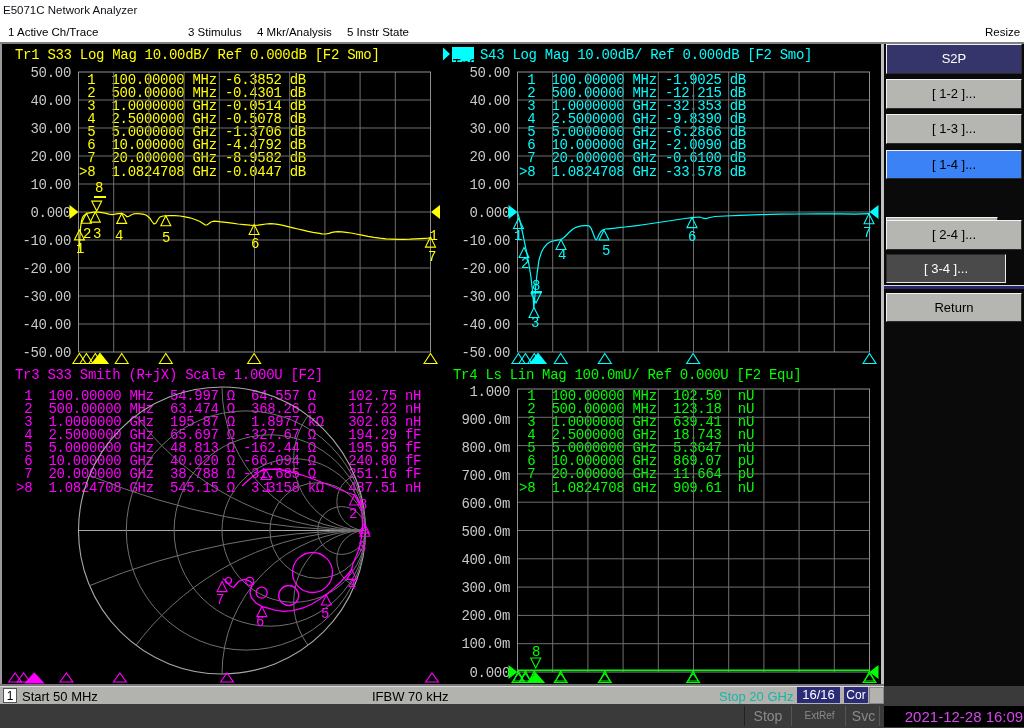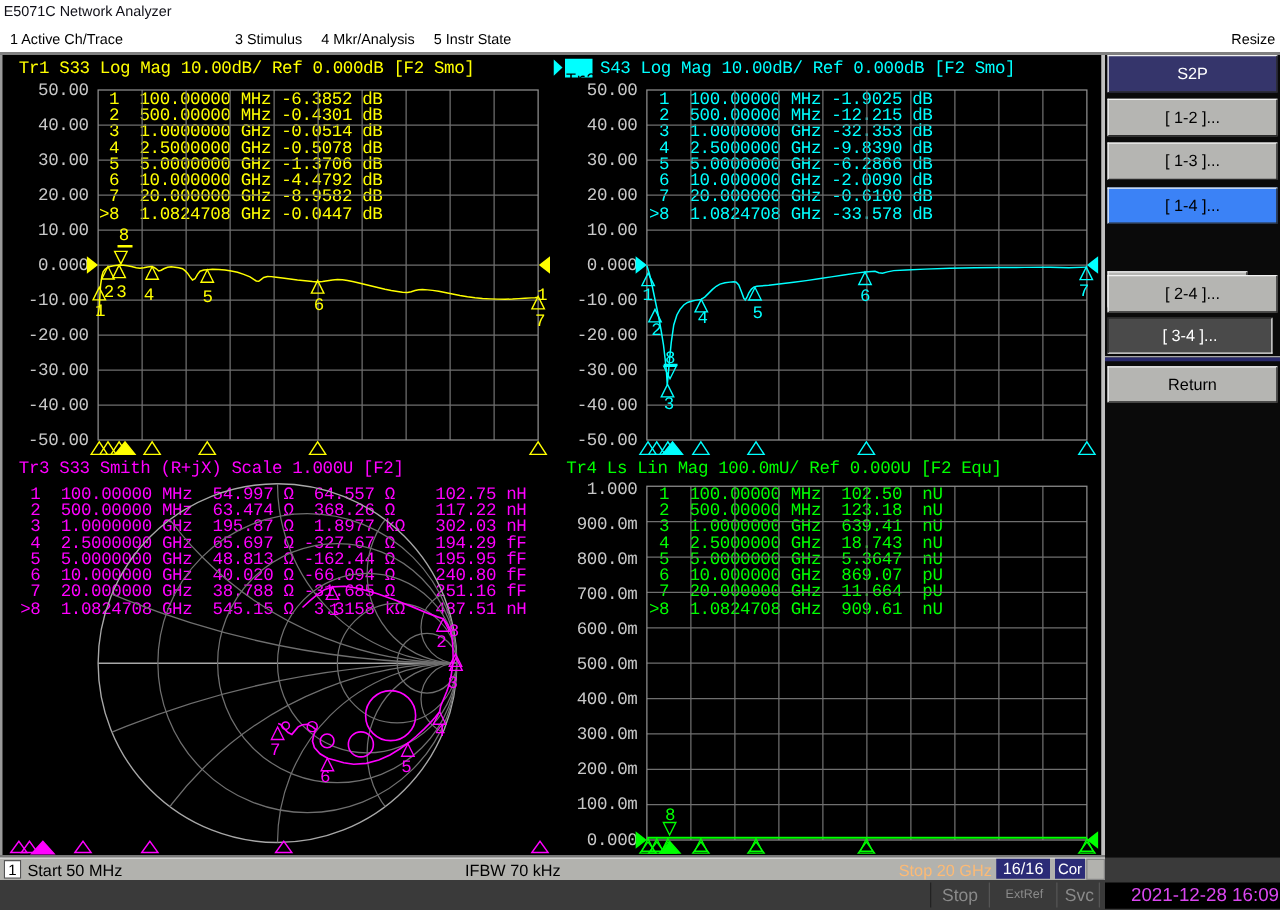--- a/index.html
+++ b/index.html
@@ -230,30 +230,30 @@
     <text x="256.0" y="625.8" fill="#ff00ff" font-size="14px" letter-spacing="-0.3px" font-family="Liberation Mono, monospace">6</text>
     <text x="216.0" y="603.8" fill="#ff00ff" font-size="14px" letter-spacing="-0.3px" font-family="Liberation Mono, monospace">7</text>
     <text x="359.0" y="508.8" fill="#ff00ff" font-size="14px" letter-spacing="-0.3px" font-family="Liberation Mono, monospace">8</text>
   </svg>
 <div style="position:absolute;left:886px;top:44px;width:136px;height:29.6px;background:#35356b;border-top:1px solid #f2f2f2;border-left:1px solid #f2f2f2;border-bottom:1px solid #2a2a2a;border-right:1px solid #2a2a2a;font-family:'Liberation Sans',sans-serif;font-size:13px;color:#fff;text-align:center;line-height:28px;">S2P</div>
 <div style="position:absolute;left:886px;top:79.2px;width:136px;height:29.6px;background:#b5b5b2;border-top:1px solid #f2f2f2;border-left:1px solid #f2f2f2;border-bottom:1px solid #2a2a2a;border-right:1px solid #2a2a2a;font-family:'Liberation Sans',sans-serif;font-size:13px;color:#000;text-align:center;line-height:28px;">[ 1-2 ]...</div>
 <div style="position:absolute;left:886px;top:114.4px;width:136px;height:29.6px;background:#b5b5b2;border-top:1px solid #f2f2f2;border-left:1px solid #f2f2f2;border-bottom:1px solid #2a2a2a;border-right:1px solid #2a2a2a;font-family:'Liberation Sans',sans-serif;font-size:13px;color:#000;text-align:center;line-height:28px;">[ 1-3 ]...</div>
 <div style="position:absolute;left:886px;top:149.6px;width:136px;height:29.6px;background:#3b82f6;border-top:1px solid #f2f2f2;border-left:1px solid #f2f2f2;border-bottom:1px solid #2a2a2a;border-right:1px solid #2a2a2a;font-family:'Liberation Sans',sans-serif;font-size:13px;color:#000;text-align:center;line-height:28px;">[ 1-4 ]...</div>
 <div style="position:absolute;left:886px;top:184.8px;width:112px;height:29.6px;background:#b5b5b2;border-top:1px solid #f2f2f2;border-left:1px solid #f2f2f2;border-bottom:1px solid #2a2a2a;border-right:1px solid #2a2a2a;font-family:'Liberation Sans',sans-serif;font-size:16px;color:#000;text-align:center;line-height:28px;margin-top:32px;">[ 2-3 ]...</div>
 <div style="position:absolute;left:886px;top:220.0px;width:136px;height:29.6px;background:#b5b5b2;border-top:1px solid #f2f2f2;border-left:1px solid #f2f2f2;border-bottom:1px solid #2a2a2a;border-right:1px solid #2a2a2a;font-family:'Liberation Sans',sans-serif;font-size:13px;color:#000;text-align:center;line-height:28px;">[ 2-4 ]...</div>
-<div style="position:absolute;left:886px;top:253.6px;width:132px;height:29.6px;background:#4a4a4a;border-top:1px solid #2a2a2a;border-left:1px solid #2a2a2a;border-bottom:1px solid #e8e8e8;border-right:1px solid #e8e8e8;font-family:'Liberation Sans',sans-serif;font-size:13px;color:#fff;text-align:center;line-height:28px;">[ 3-4 ]...</div>
+<div style="position:absolute;left:886px;top:253.6px;width:120px;height:29.6px;background:#4a4a4a;border-top:1px solid #2a2a2a;border-left:1px solid #2a2a2a;border-bottom:1px solid #e8e8e8;border-right:1px solid #e8e8e8;font-family:'Liberation Sans',sans-serif;font-size:13px;color:#fff;text-align:center;line-height:28px;">[ 3-4 ]...</div>
 <div style="position:absolute;left:884px;top:284.6px;width:140px;height:1px;background:#d8d8d8;"></div>
 <div style="position:absolute;left:884px;top:285.6px;width:140px;height:3px;background:#28286a;"></div>
 <div style="position:absolute;left:886px;top:292.5px;width:136px;height:29.6px;background:#b5b5b2;border-top:1px solid #f2f2f2;border-left:1px solid #f2f2f2;border-bottom:1px solid #2a2a2a;border-right:1px solid #2a2a2a;font-family:'Liberation Sans',sans-serif;font-size:13px;color:#000;text-align:center;line-height:28px;">Return</div>
 <div style="position:absolute;left:0;top:684px;width:884px;height:2px;background:#787878;"></div>
 <div style="position:absolute;left:0;top:686px;width:1024px;height:42px;background:#3a3a3a;"></div>
 <div style="position:absolute;left:0;top:686px;width:884px;height:18px;background:#b2b2ae;border-top:1px solid #dedede;"></div>
 <div style="position:absolute;left:3px;top:687.5px;width:14px;height:15px;background:#fff;border:1px solid #555;font-family:'Liberation Sans',sans-serif;font-size:12px;color:#000;text-align:center;line-height:14px;">1</div>
 <div style="position:absolute;left:22px;top:689px;font-family:'Liberation Sans',sans-serif;font-size:13px;color:#000;">Start 50 MHz</div>
 <div style="position:absolute;left:372px;top:689px;font-family:'Liberation Sans',sans-serif;font-size:13px;color:#000;">IFBW 70 kHz</div>
-<div style="position:absolute;left:719px;top:689px;font-family:'Liberation Sans',sans-serif;font-size:13px;color:#fdba74;">Stop 20 GHz</div>
+<div style="position:absolute;left:719px;top:689px;font-family:'Liberation Sans',sans-serif;font-size:13px;color:#14b8a6;">Stop 20 GHz</div>
 <div style="position:absolute;left:797px;top:687px;width:43px;height:16px;background:#2b2b77;font-family:'Liberation Sans',sans-serif;font-size:13px;color:#fff;text-align:center;line-height:16px;">16/16</div>
 <div style="position:absolute;left:844px;top:687px;width:24px;height:16px;background:#2b2b77;font-family:'Liberation Sans',sans-serif;font-size:12px;color:#fff;text-align:center;line-height:16px;">Cor</div>
 <div style="position:absolute;left:869px;top:687px;width:15px;height:17px;background:#b2b2ae;border:1px solid #888;"></div>
 <div style="position:absolute;left:705px;top:706px;width:36px;height:20px;background:#3c3cb4;font-family:'Liberation Sans',sans-serif;font-size:14px;color:#fca5a5;text-align:center;line-height:20px;margin-top:24px;">Hold</div>
 <div style="position:absolute;left:744px;top:706px;width:48px;height:20px;border-left:1px solid #222;border-right:1px solid #555;font-family:'Liberation Sans',sans-serif;font-size:14px;color:#8a8a8a;text-align:center;line-height:20px;">Stop</div>
 <div style="position:absolute;left:794px;top:706px;width:52px;height:20px;border-right:1px solid #555;font-family:'Liberation Sans',sans-serif;font-size:10px;color:#8a8a8a;text-align:center;line-height:20px;">ExtRef</div>
 <div style="position:absolute;left:848px;top:706px;width:32px;height:20px;border-right:1px solid #555;font-family:'Liberation Sans',sans-serif;font-size:14px;color:#8a8a8a;text-align:center;line-height:20px;">Svc</div>
 <div style="position:absolute;left:884px;top:705.5px;width:160px;height:21px;background:#000;font-family:'Liberation Sans',sans-serif;font-size:15px;color:#d946ef;text-align:center;line-height:21px;">2021-12-28 16:09</div>
 </body></html>

